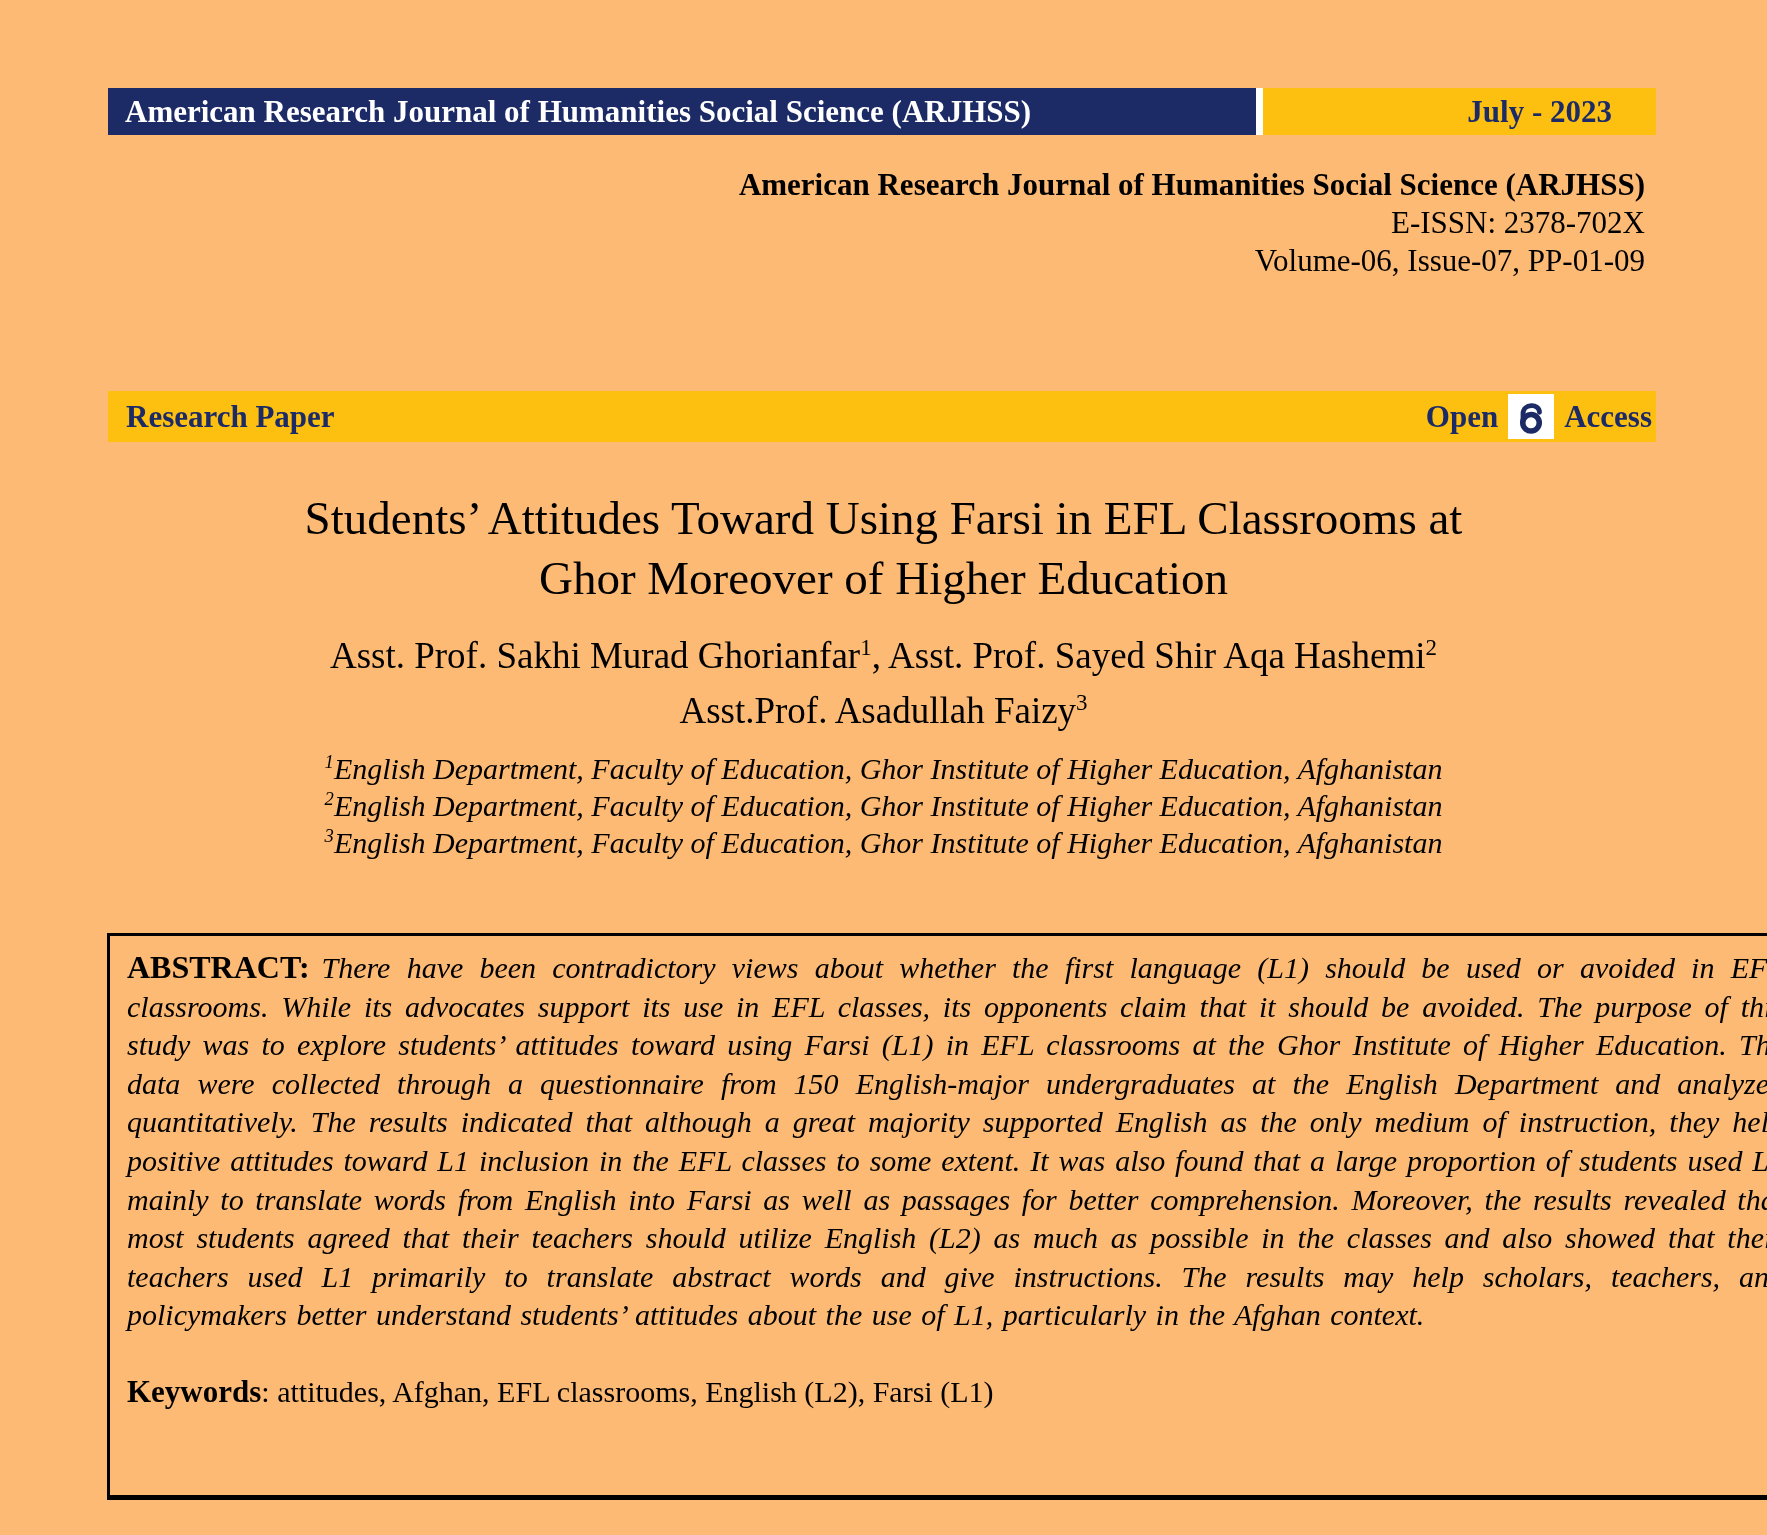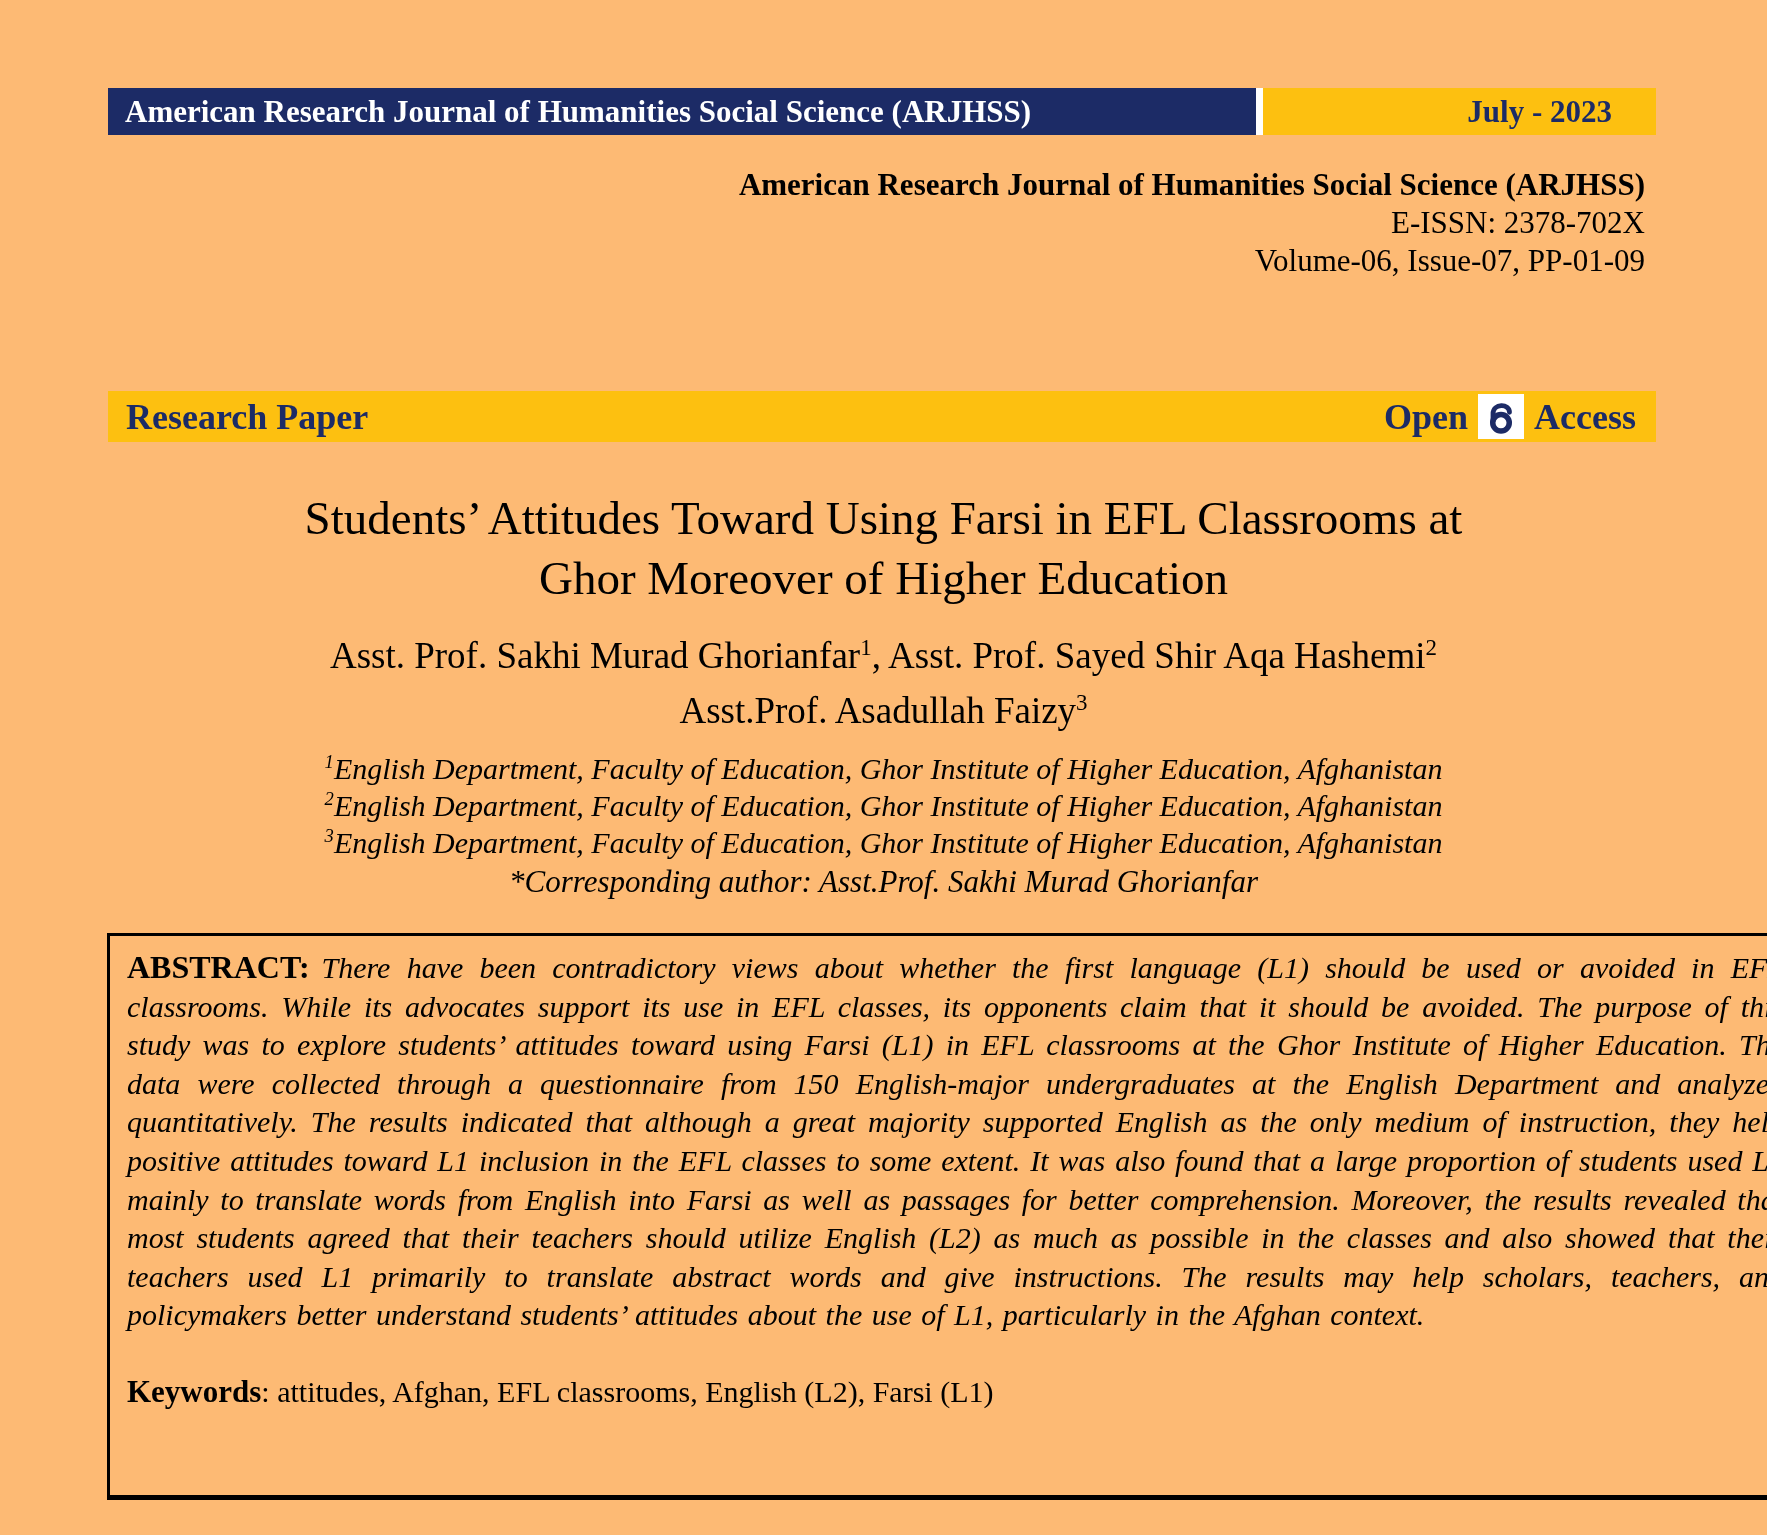--- a/index.html
+++ b/index.html
@@ -59,23 +59,23 @@
     text-underline-offset:5px;
   }
 
   
   .typebar {
     position:absolute; left:108px; top:391px;
     width:1548px; height:51px;
     background:#fdc010;
     color:#1c2b66;
     font-weight:bold;
-    font-size:36px;
+    font-size:31px;
     display:flex; align-items:center; justify-content:space-between;
-    padding:0 20px 0 18px;
+    padding:0 4px 0 18px;
   }
   .type-right { display:inline-flex; align-items:center; }
   .oa-box {
     width:46px; height:45px;
     background:#ffffff;
     margin:0 10px;
     display:inline-flex; align-items:center; justify-content:center;
   }
   .oa-box svg { display:block; }
 
@@ -176,21 +176,20 @@
 
   <div class="authors">
     <div><span>Asst. Prof. Sakhi Murad Ghorianfar</span><sup>1</sup><span>, </span><span>Asst. Prof. Sayed Shir Aqa Hashemi</span><sup>2</sup></div>
     <div><span>Asst.Prof. Asadullah Faizy</span><sup>3</sup></div>
   </div>
 
   <div class="affiliations">
     <div class="affil"><sup>1</sup><span>English Department, Faculty of Education, Ghor Institute of Higher Education, Afghanistan</span></div>
     <div class="affil"><sup>2</sup><span>English Department, Faculty of Education, Ghor Institute of Higher Education, Afghanistan</span></div>
     <div class="affil"><sup>3</sup><span>English Department, Faculty of Education, Ghor Institute of Higher Education, Afghanistan</span></div>
-    <div class="corresponding">*Corresponding author: Asst.Prof. Sakhi Murad Ghorianfar</div>
   </div>
 
   <div class="abstract-box">
     <p class="abstract-par"><span class="abs-label">ABSTRACT:</span><span>There have been contradictory views about whether the first language (L1) should be used or avoided in EFL classrooms. While its advocates support its use in EFL classes, its opponents claim that it should be avoided. The purpose of this study was to explore students’ attitudes toward using Farsi (L1) in EFL classrooms at the Ghor Institute of Higher Education. The data were collected through a questionnaire from 150 English-major undergraduates at the English Department and analyzed quantitatively. The results indicated that although a great majority supported English as the only medium of instruction, they held positive attitudes toward L1 inclusion in the EFL classes to some extent. It was also found that a large proportion of students used L1 mainly to translate words from English into Farsi as well as passages for better comprehension. Moreover, the results revealed that most students agreed that their teachers should utilize English (L2) as much as possible in the classes and also showed that their teachers used L1 primarily to translate abstract words and give instructions. The results may help scholars, teachers, and policymakers better understand students’ attitudes about the use of L1, particularly in the Afghan context.</span></p>
     <p class="keywords-line"><span class="kw-label">Keywords</span><span>: attitudes, Afghan, EFL classrooms, English (L2), Farsi (L1)</span></p>
   </div>
 
 </div>
 
 </body></html>

